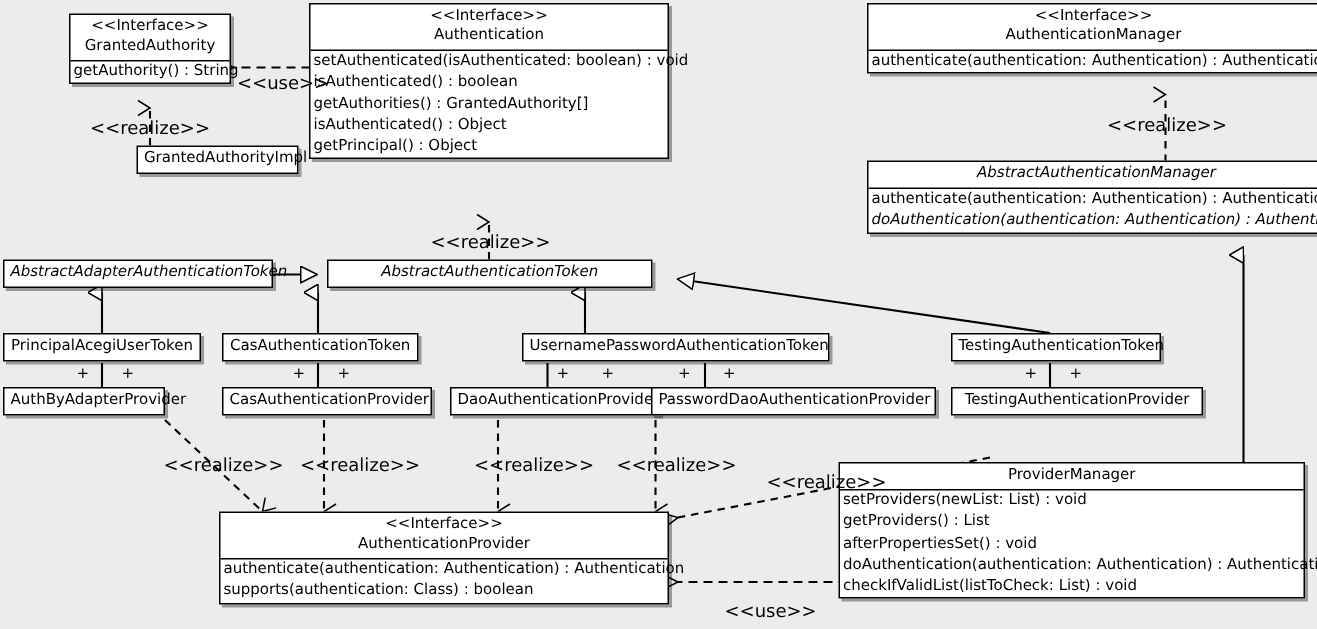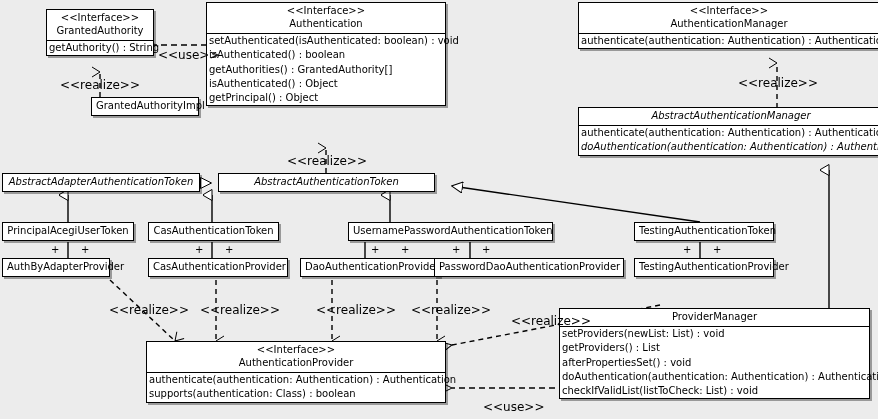--- a/index.html
+++ b/index.html
@@ -246,21 +246,21 @@
   <div class="uml-box" style="left:578px; top:107px; width:306px;">
     <div class="uml-head">
       <span class="uml-name abstract">AbstractAuthenticationManager</span>
     </div>
     <div class="uml-compartment">
       <span class="uml-member">authenticate(authentication: Authentication) : Authentication</span>
       <span class="uml-member abstract">doAuthentication(authentication: Authentication) : Authentication</span>
     </div>
   </div>
 
-  <div class="uml-box simple" style="left:2px; top:173px; width:198px;">
+  <div class="uml-box simple" style="left:2px; top:173px; width:180px;">
     <div class="uml-head">
       <span class="uml-name abstract">AbstractAdapterAuthenticationToken</span>
     </div>
   </div>
 
   <div class="uml-box simple" style="left:2px; top:222px; width:132px;">
     <div class="uml-head">
       <span class="uml-name">PrincipalAcegiUserToken</span>
     </div>
   </div>
@@ -306,21 +306,21 @@
       <span class="uml-name">DaoAuthenticationProvider</span>
     </div>
   </div>
 
   <div class="uml-box simple" style="left:434px; top:258px; width:190px;">
     <div class="uml-head">
       <span class="uml-name">PasswordDaoAuthenticationProvider</span>
     </div>
   </div>
 
-  <div class="uml-box simple" style="left:634px; top:258px; width:140px;">
+  <div class="uml-box simple" style="left:634px; top:258px; width:168px;">
     <div class="uml-head">
       <span class="uml-name">TestingAuthenticationProvider</span>
     </div>
   </div>
 
   <div class="uml-box" style="left:146px; top:341px; width:300px;">
     <div class="uml-head">
       <span class="uml-stereo">&lt;&lt;Interface&gt;&gt;</span>
       <span class="uml-name">AuthenticationProvider</span>
     </div>

